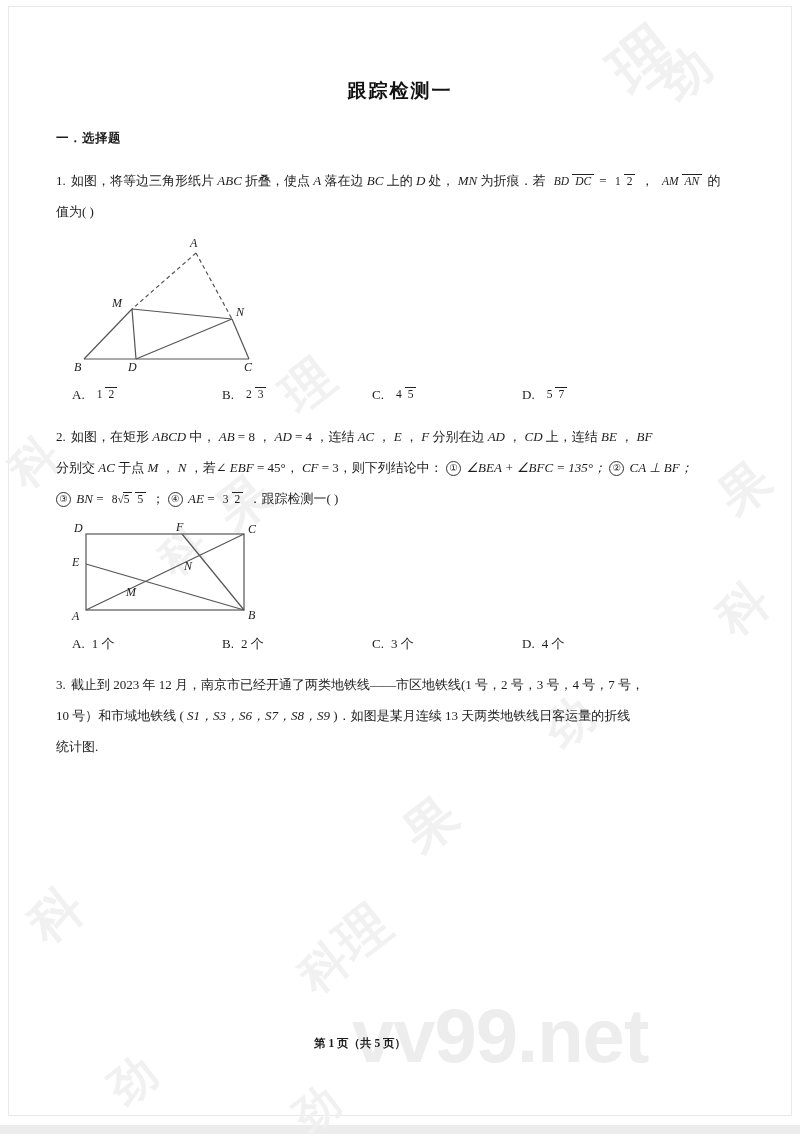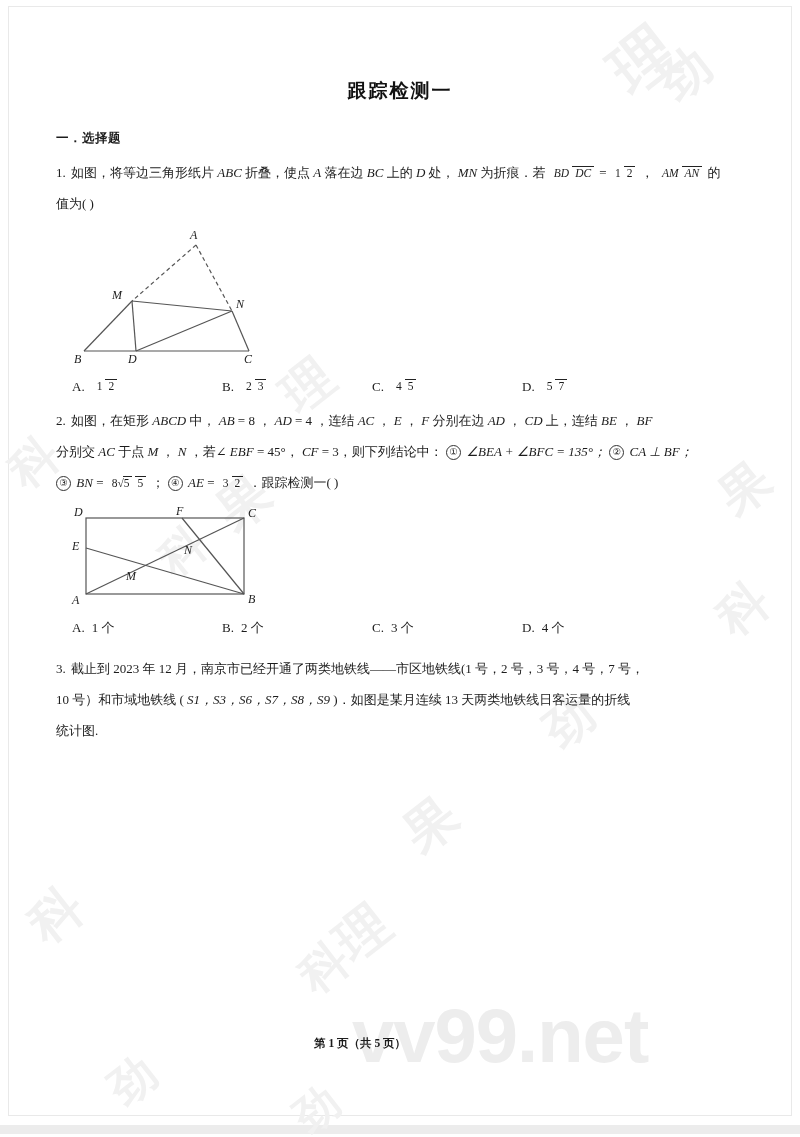--- a/index.html
+++ b/index.html
@@ -81,21 +81,21 @@
   }
   .section-head {
     font-size: 12.5px;
     font-weight: 700;
     margin: 26px 0 0 0;
     letter-spacing: .5px;
   }
   .q {
     font-size: 13px;
     line-height: 31px;
-    margin-top: 10px;
+    margin-top: 18px;
     text-align: left;
   }
   .q .lead { margin-right: 2px; }
   .it { font-style: italic; font-family: "Liberation Serif", serif; }
 
   
   .frac {
     display: inline-flex;
     flex-direction: row;
     align-items: center;

